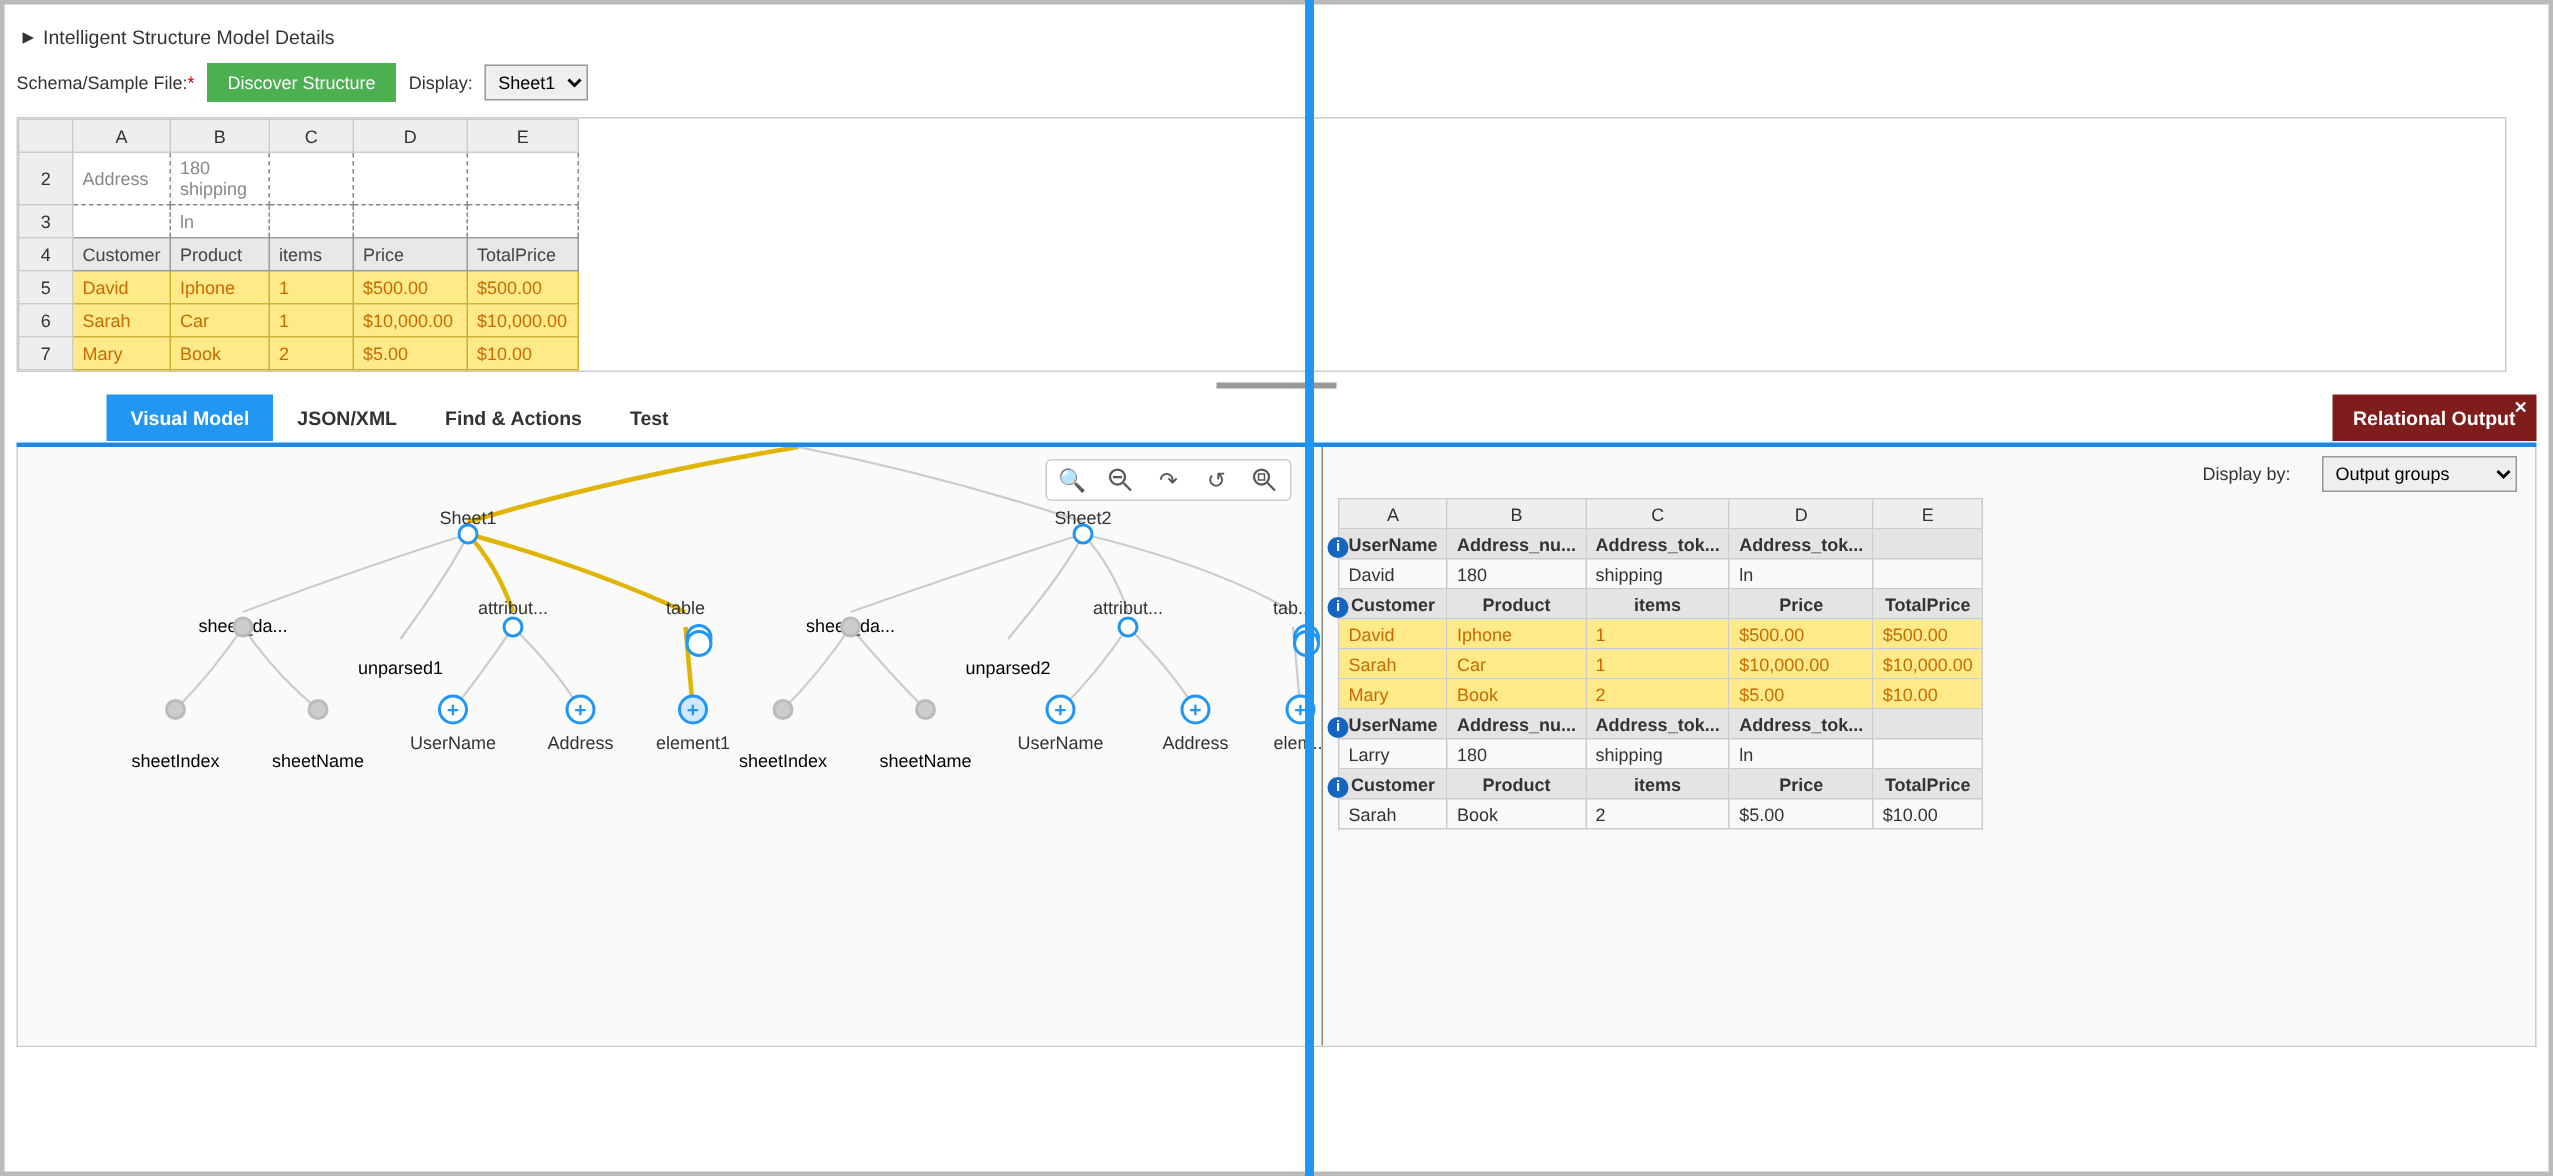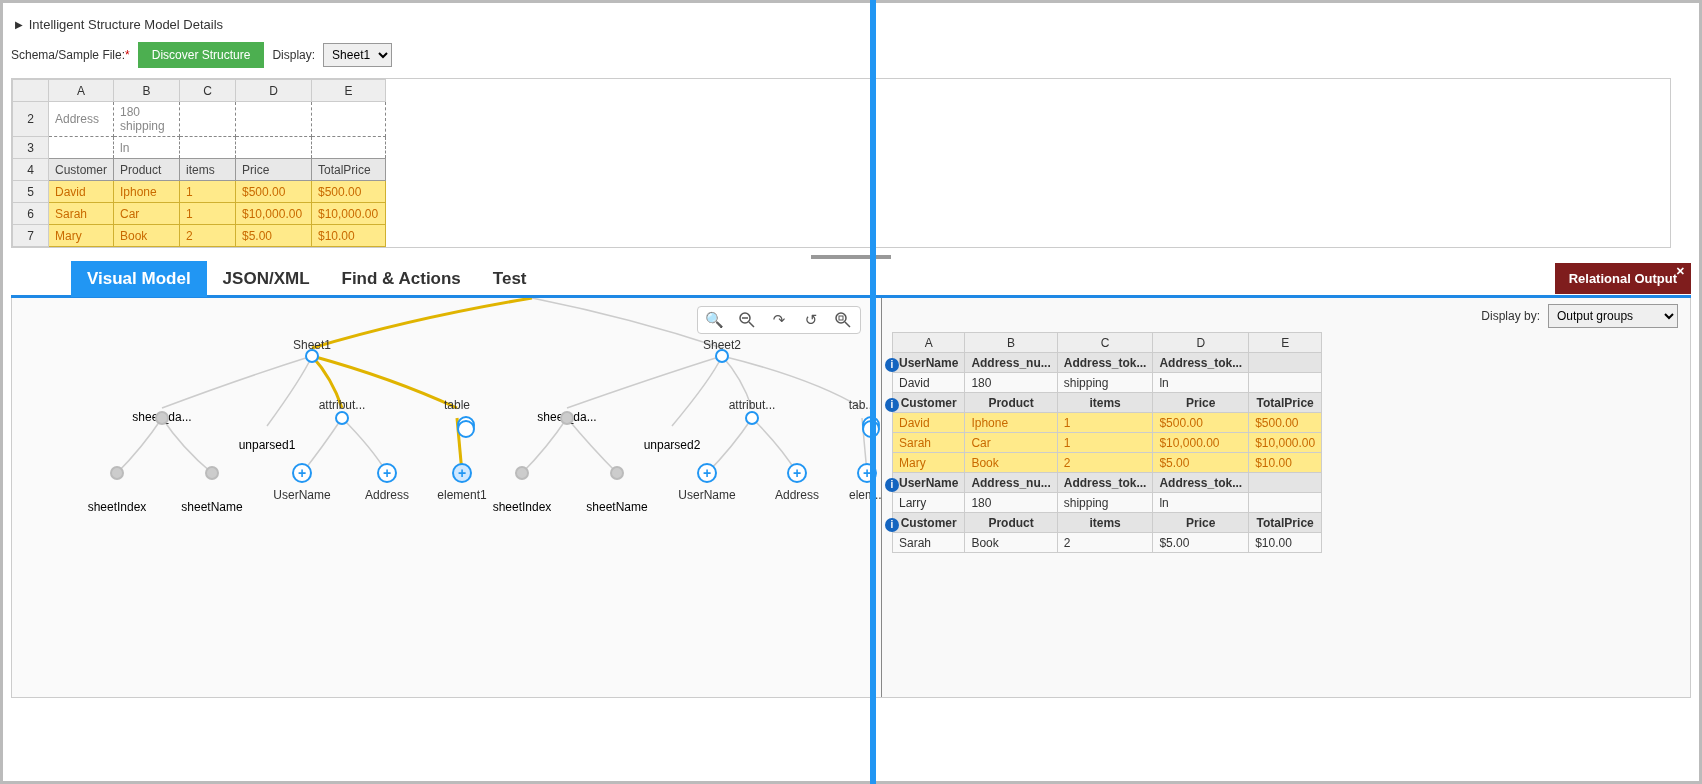--- a/index.html
+++ b/index.html
@@ -26,21 +26,21 @@
   .header-row td:not(.rownum) { background:#e8e8e8; border:1px solid #999; color:#444; }
   .data-row td:not(.rownum) { background:#ffea8a; border:1px solid #d0b030; color:#c96a00; }
   .colA{width:56px}.colB{width:66px}.colC{width:56px}.colD{width:76px}.colE{width:74px}
 
   
   .hsplitter { height:10px; display:flex; justify-content:center; align-items:center; }
   .hsplitter .grip { width:80px; height:4px; background:#999; }
 
   
   .tabbar { display:flex; align-items:center; border-bottom:3px solid #1e88e5; height:36px; position:relative; }
-  .tab { padding:8px 16px; font-size:17px; font-weight:bold; cursor:pointer; color:#333; }
+  .tab { padding:8px 16px; font-size:13px; font-weight:bold; cursor:pointer; color:#333; }
   .tab.active { background:#2196F3; color:#fff; }
   .rel-output { margin-left:auto; background:#7f1d1d; color:#fff; padding:8px 14px; font-size:13px; font-weight:bold; cursor:pointer; position:relative; }
   .rel-output .close { position:absolute; top:2px; right:6px; font-size:11px; font-weight:bold; }
 
   
   .lower { display:flex; height:400px; border-left:1px solid #ccc; border-right:1px solid #ccc; border-bottom:1px solid #ccc; }
   .tree-panel { width:870px; border-right:1px solid #888; position:relative; background:#fafafa; overflow:hidden; }
   .right-panel { flex:1; background:#f9f9f9; position:relative; padding:8px 10px; }
   .vsplitter { width:6px; background:#2196F3; left:870px; top:0; bottom:0; position:absolute; cursor:col-resize; }
 
@@ -54,21 +54,21 @@
   .node-circle { position:absolute; width:14px; height:14px; border:2px solid #2196F3; border-radius:50%; background:#fff; transform:translate(-50%,-50%); }
   .node-circle.fill-plus { width:20px; height:20px; border:2px solid #2196F3; display:flex; align-items:center; justify-content:center; color:#2196F3; font-weight:bold; font-size:14px; }
   .node-circle.gray { border-color:#bbb; background:#ccc; }
   .node-dbl { position:absolute; transform:translate(-50%,-50%); }
   .node-dbl::before,.node-dbl::after { content:""; position:absolute; width:14px; height:14px; border:2px solid #2196F3; border-radius:50%; background:#fff; left:0; }
   .node-dbl::before { top:-2px; }
   .node-dbl::after { top:2px; }
   svg.tree-lines { position:absolute; top:0; left:0; width:100%; height:100%; pointer-events:none; }
 
   
-  .displayby-row { position:absolute; top:6px; right:12px; display:flex; align-items:center; gap:8px; }
+  .displayby-row { position:absolute; top:6px; right:12px; display:flex; align-items:center; gap:21px; }
   .displayby-row select { width:130px; }
 
   
   .rgrid-wrap { margin-top:26px; width:360px; }
   table.rgrid { border-collapse:collapse; font-size:12px; width:360px; }
   table.rgrid td, table.rgrid th { border:1px solid #ccc; padding:2px 6px; height:20px; text-align:left; overflow:hidden; text-overflow:ellipsis; white-space:nowrap; }
   table.rgrid th { background:#eee; text-align:center; font-weight:normal; }
   table.rgrid .colhead { background:#e4e4e4; font-weight:bold; text-align:center; }
   table.rgrid .hl td { background:#ffea8a; color:#c96a00; }
   .info-dot { position:absolute; width:14px; height:14px; background:#1565C0; color:#fff; border-radius:50%; font-size:10px; font-weight:bold; display:flex; align-items:center; justify-content:center; transform:translate(-100%, 2px); cursor:pointer; }

